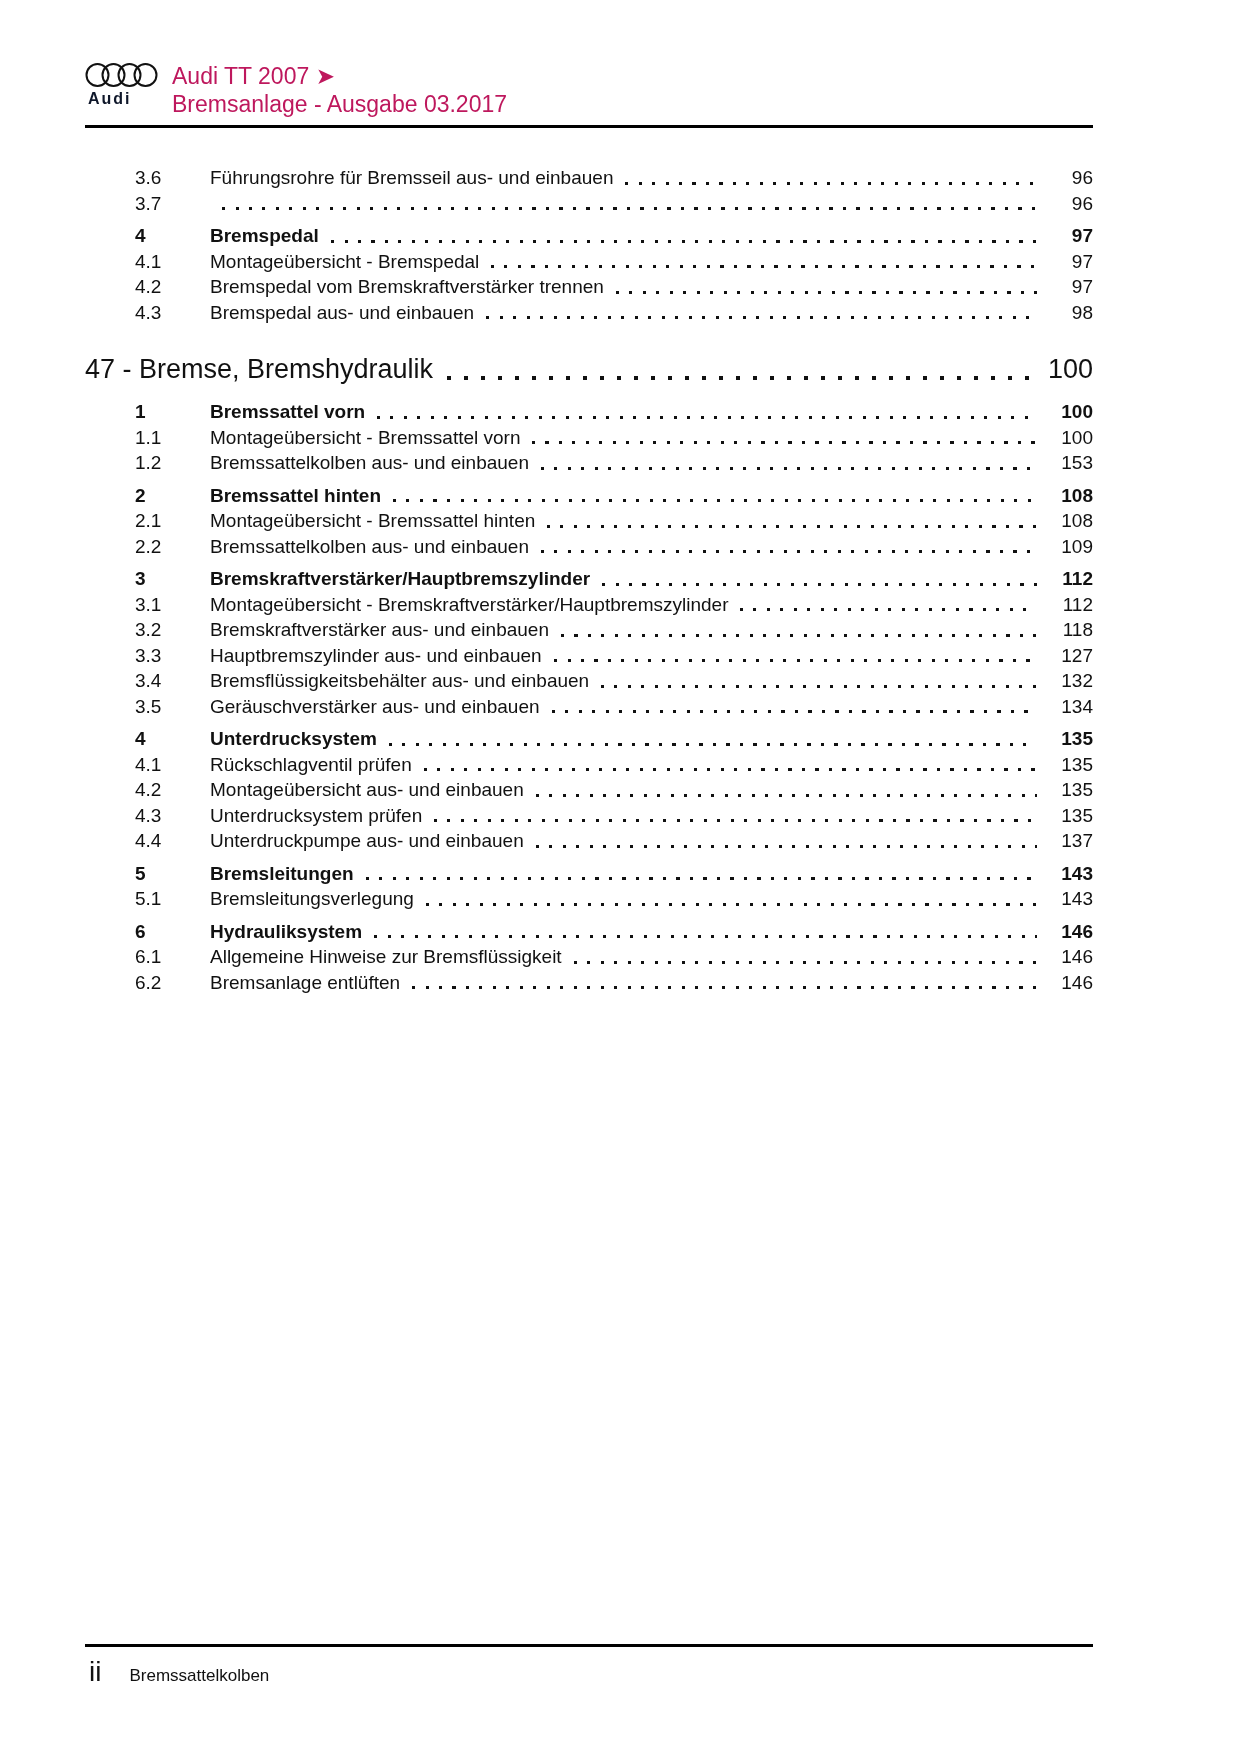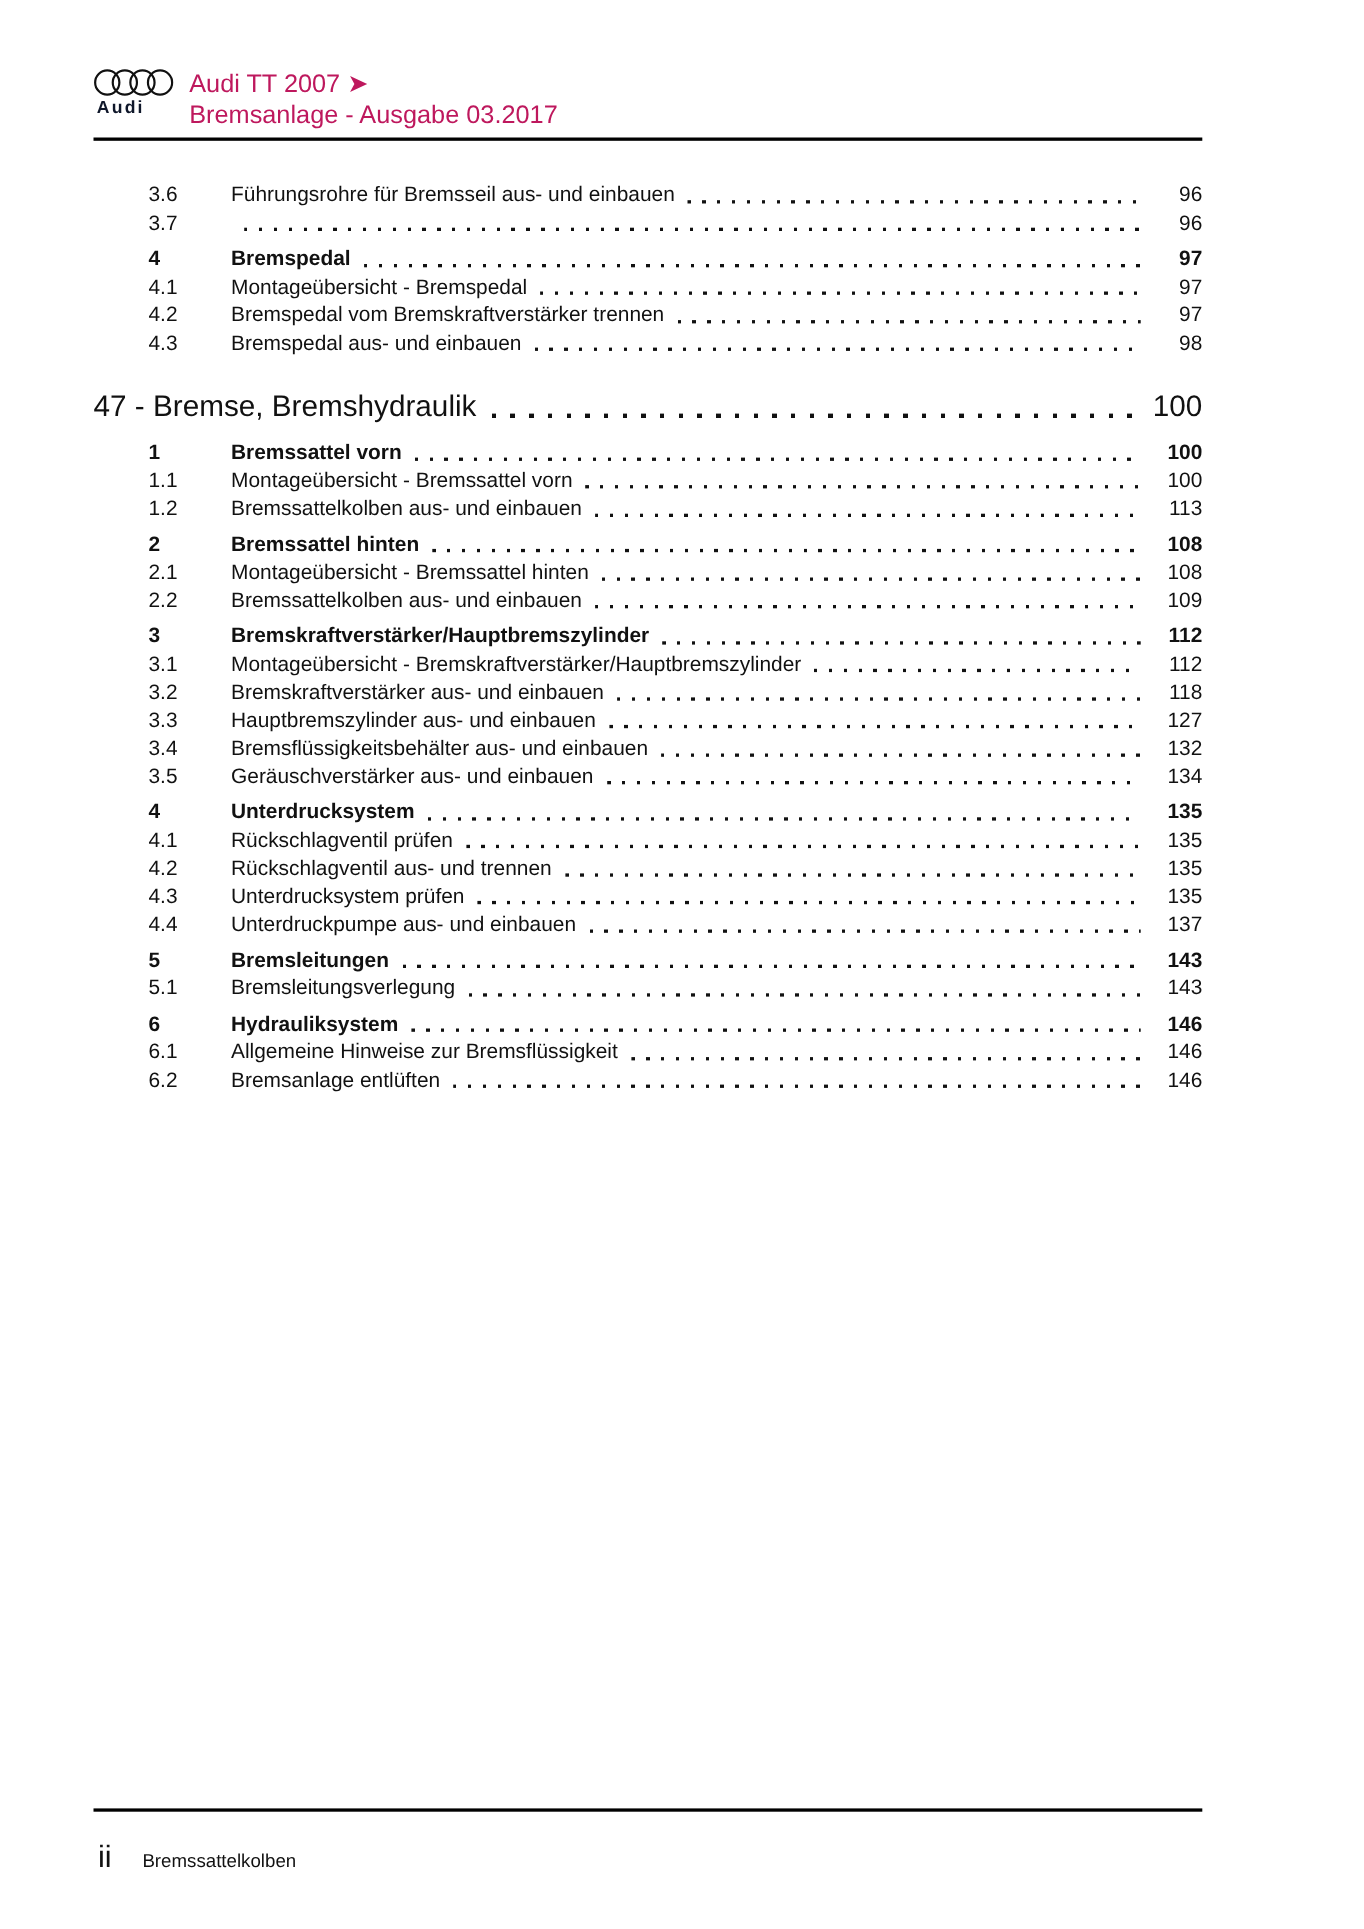--- a/index.html
+++ b/index.html
@@ -40,21 +40,21 @@
 
   .row.chapter { font-size: 27px; line-height: 38px; margin-top: 25px; margin-bottom: 11px; align-items: flex-end; }
   .row.chapter .leader {
     height: 4px; margin: 0 10px 8px 14px;
     background-image: repeating-linear-gradient(to right, #111 0 4px, transparent 4px 17px);
   }
 
   
   .footer {
     position: absolute; left: 85px; right: 147px; top: 1644px;
-    border-top: 3px solid #000; padding-top: 25px;
+    border-top: 3px solid #000; padding-top: 9px;
     display: flex; align-items: baseline;
   }
   .footer .page-label { font-size: 28px; font-weight: normal; margin-left: 4px; }
   .footer .section-label { font-size: 17px; margin-left: 28px; }
 </style>
 </head>
 <body>
 
 <div class="page">
 
@@ -130,21 +130,21 @@
       <div class="row entry">
     <span class="num">1.1</span>
     <span class="title">Montageübersicht - Bremssattel vorn</span>
     <span class="leader"></span>
     <span class="page-num">100</span>
   </div>
       <div class="row entry">
     <span class="num">1.2</span>
     <span class="title">Bremssattelkolben aus- und einbauen</span>
     <span class="leader"></span>
-    <span class="page-num">113</span>
+    <span class="page-num">153</span>
   </div>
       <div class="row section">
     <span class="num">2</span>
     <span class="title">Bremssattel hinten</span>
     <span class="leader"></span>
     <span class="page-num">108</span>
   </div>
       <div class="row entry">
     <span class="num">2.1</span>
     <span class="title">Montageübersicht - Bremssattel hinten</span>
@@ -200,21 +200,21 @@
     <span class="page-num">135</span>
   </div>
       <div class="row entry">
     <span class="num">4.1</span>
     <span class="title">Rückschlagventil prüfen</span>
     <span class="leader"></span>
     <span class="page-num">135</span>
   </div>
       <div class="row entry">
     <span class="num">4.2</span>
-    <span class="title">Rückschlagventil aus- und trennen</span>
+    <span class="title">Montageübersicht aus- und einbauen</span>
     <span class="leader"></span>
     <span class="page-num">135</span>
   </div>
       <div class="row entry">
     <span class="num">4.3</span>
     <span class="title">Unterdrucksystem prüfen</span>
     <span class="leader"></span>
     <span class="page-num">135</span>
   </div>
       <div class="row entry">

